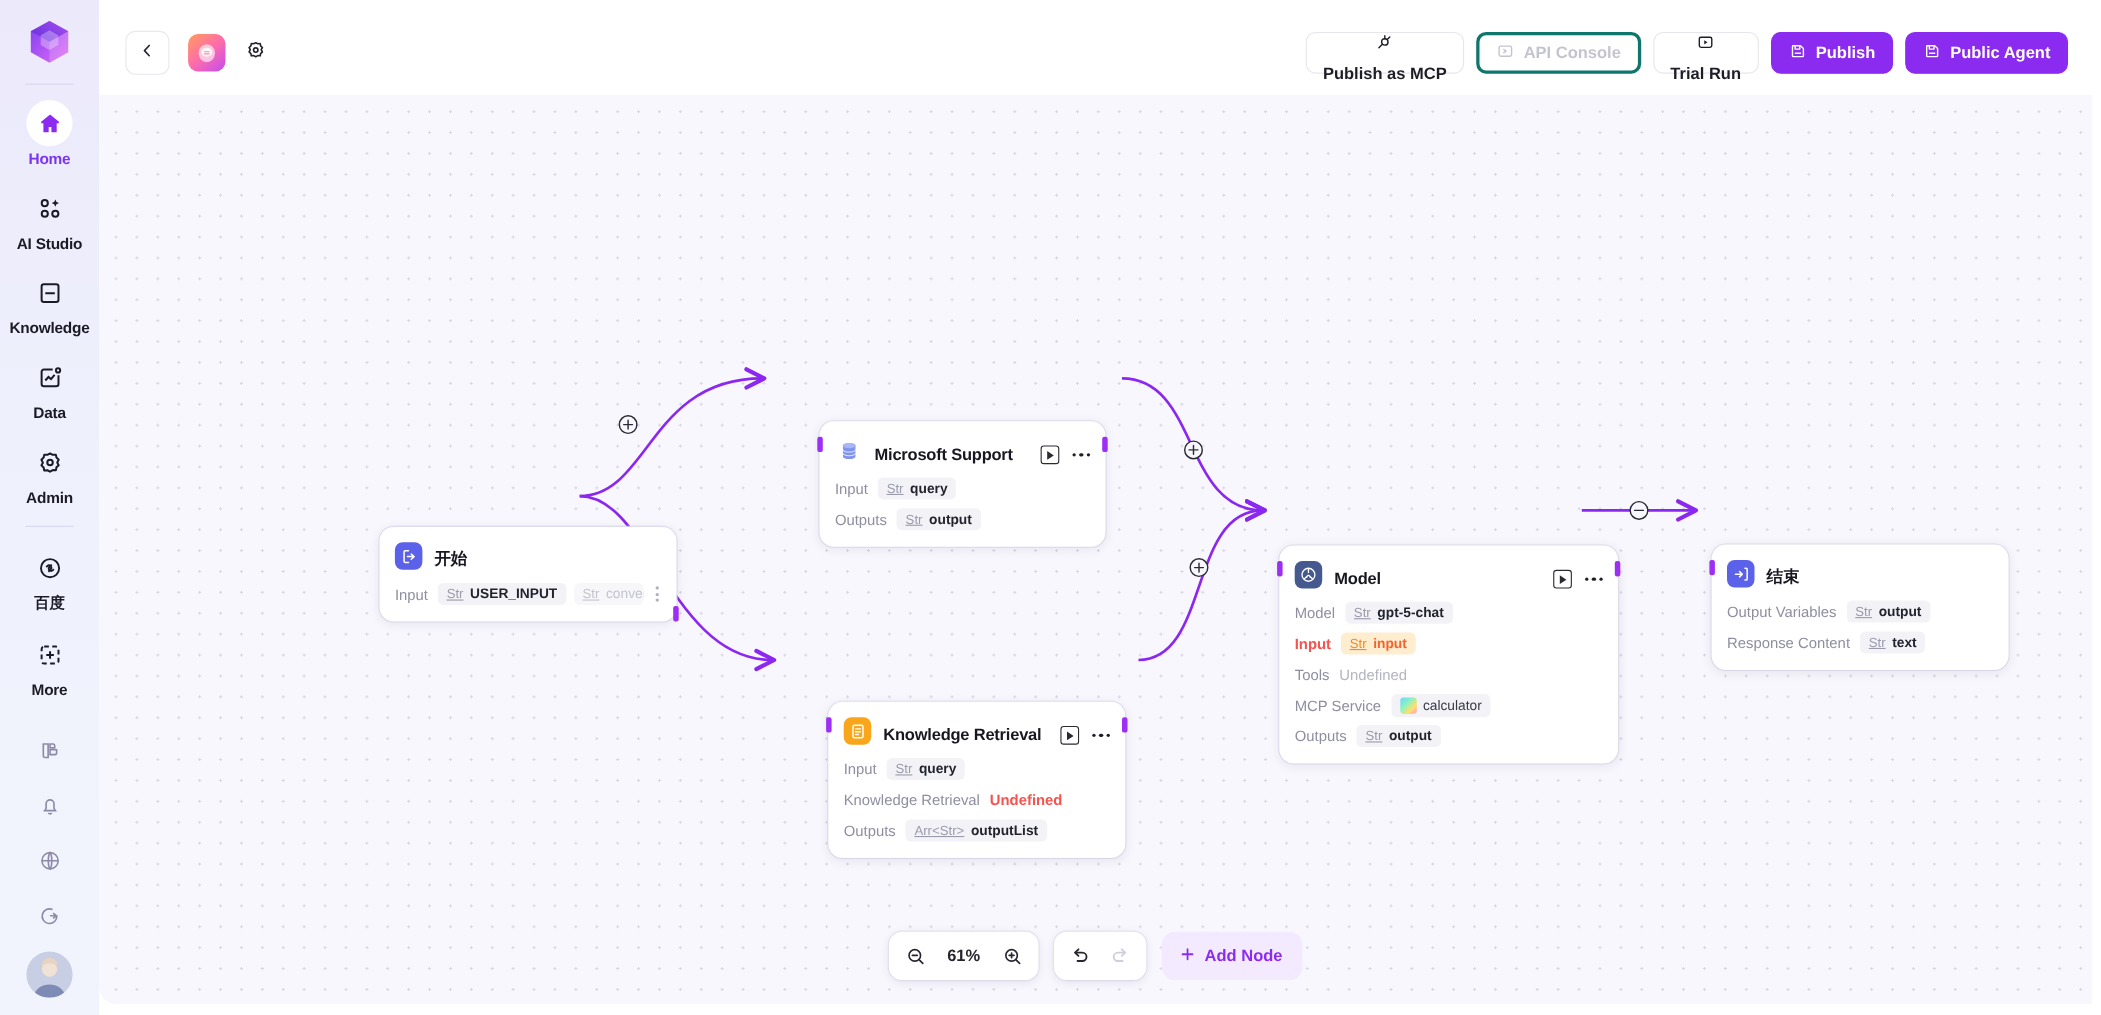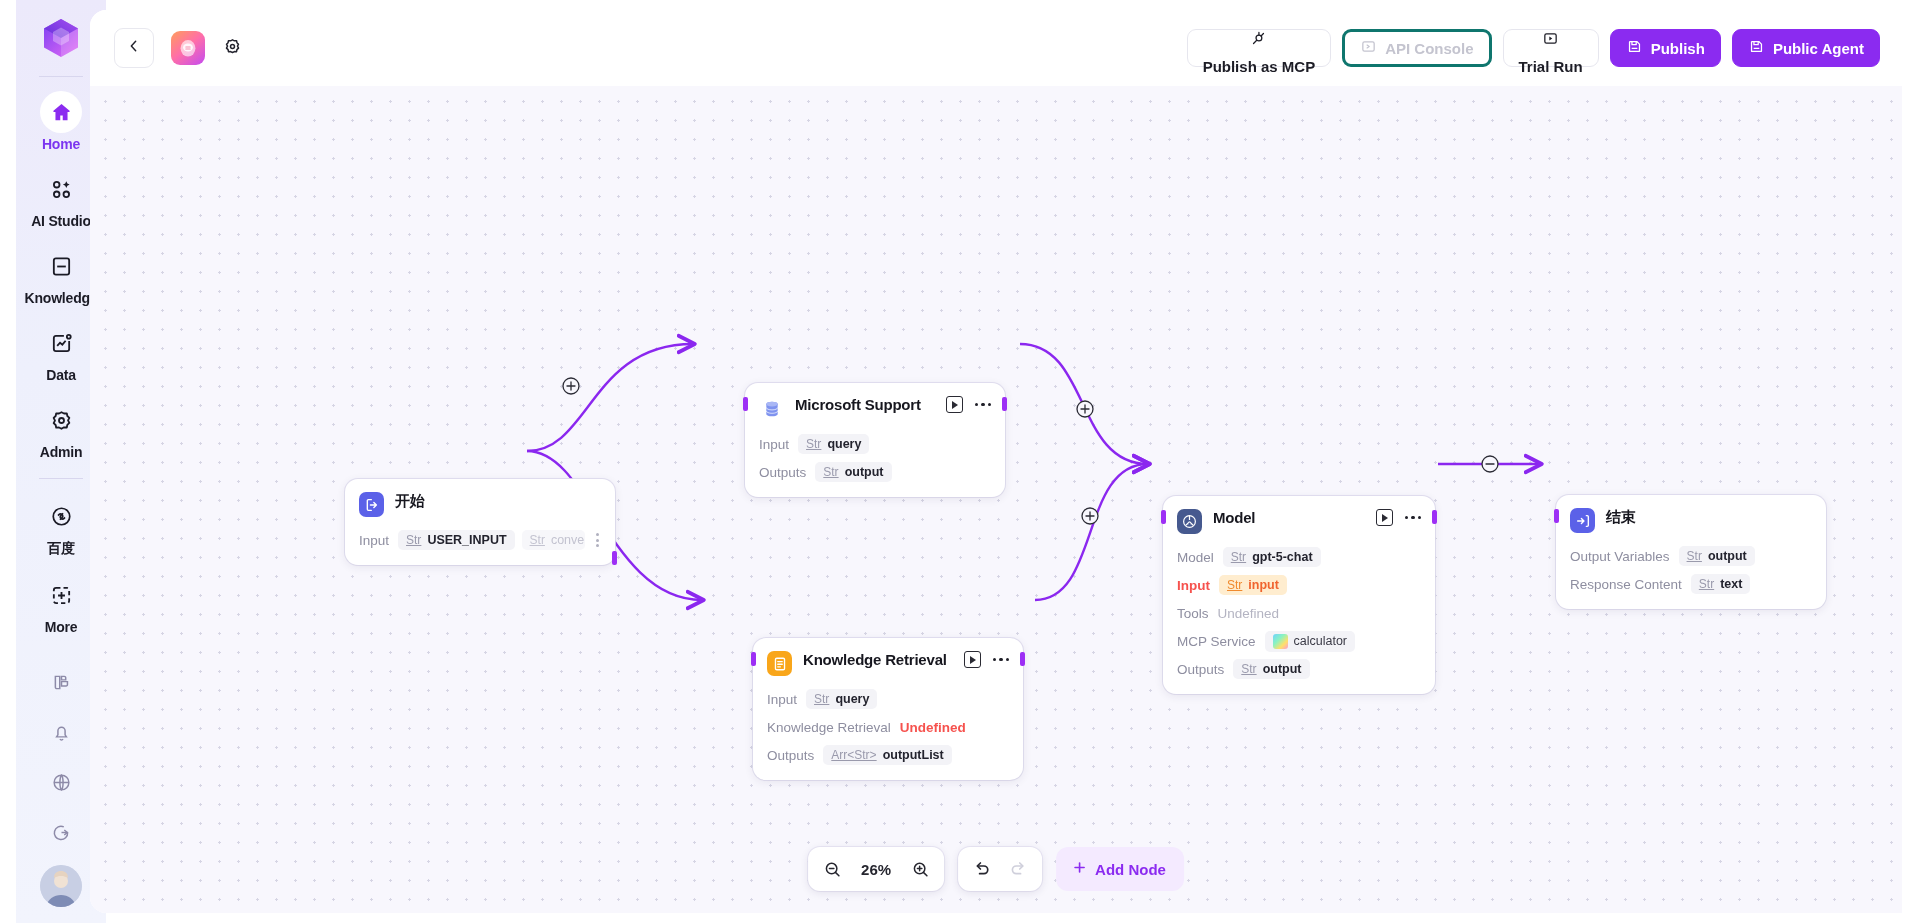--- a/index.html
+++ b/index.html
@@ -9,21 +9,20 @@
     overflow: hidden;
   }
   body { background: #ffffff; position: relative; }
 
   
   .rail {
     position: absolute; left: 0; top: 0; width: 90px; height: 923px;
     background: linear-gradient(180deg, #ece9fb 0%, #eef0fc 40%, #f2f4fd 100%);
     display: flex; flex-direction: column; align-items: center;
     padding-top: 14px;
-    margin-left: 16px;
   }
   .logo { width: 48px; height: 48px; margin-bottom: 10px; }
   .rail-div { width: 44px; height: 1px; background: #d8d6ee; margin: 4px 0 14px; }
   .rail-item {
     width: 74px; display: flex; flex-direction: column; align-items: center;
     margin-bottom: 16px; cursor: pointer;
   }
   .rail-ico {
     width: 42px; height: 42px; display: flex; align-items: center; justify-content: center;
     border-radius: 50%;
@@ -83,21 +82,21 @@
     overflow: hidden;
   }
   .edges { position: absolute; left: 0; top: 0; width: 100%; height: 100%; }
 
   
   .node {
     position: absolute; background: #ffffff; border-radius: 13px;
     box-shadow: 0 2px 10px rgba(40,30,80,.09), 0 0 0 1px rgba(225,222,240,.85);
     padding: 13px 14px 14px 14px;
   }
-  .node-head { display: flex; align-items: flex-start; height: 26px; }
+  .node-head { display: flex; align-items: flex-end; height: 26px; }
   .node-ico { width: 25px; height: 25px; border-radius: 7px; flex: none; display:flex; align-items:center; justify-content:center; }
   .node-title { margin-left: 11px; font-size: 15px; font-weight: 700; color: #17171f; letter-spacing: -.2px;}
   .node-tools { margin-left: auto; display: flex; align-items: center; gap: 12px; }
   .tool-run {
     width: 17px; height: 17px; border: 1.6px solid #2a2a33; border-radius: 3px;
     display: flex; align-items: center; justify-content: center; cursor: pointer;
   }
   .tool-run i { width: 0; height: 0; border-left: 6px solid #2a2a33; border-top: 4px solid transparent; border-bottom: 4px solid transparent; margin-left:1px;}
   .tool-more { display: flex; gap: 3px; cursor: pointer; padding: 4px 0; }
   .tool-more b { width: 3.4px; height: 3.4px; border-radius: 50%; background: #1f1f28; display:block;}
@@ -521,21 +520,21 @@
         <div class="row">
           <span class="row-key">Outputs</span>
           <span class="chip">
             <span class="t">Arr&lt;Str&gt;</span>
             <span class="v">outputList</span>
           </span>
         </div>
       </div>
     </div>
 
-    <div class="node" style="left:1073px; top:410px; width:272px;">
+    <div class="node" style="left:1073px; top:410px; width:308px;">
       <div class="port" style="left:-2px; top:14px;"></div>
       <div class="port" style="right:-2px; top:14px;"></div>
       <div class="node-head">
         <span class="node-ico" style="background:#46598f;">
           <svg width="17" height="17" viewBox="0 0 24 24" fill="none" stroke="#fff" stroke-width="1.7">
             <circle cx="12" cy="12" r="8.3"></circle>
               <path d="M12 3.7v6.1M12 12.2 6.6 17.4M12 12.2l5.4 5.2"></path>
             <circle cx="9.6" cy="15.4" r=".9" fill="#fff" stroke="none"></circle>
               <circle cx="14.4" cy="15.4" r=".9" fill="#fff" stroke="none"></circle>
           </svg>
@@ -618,21 +617,21 @@
     </div>
 
     <div class="bottombar">
       <div class="pill">
         <span class="ic-btn">
           <svg width="19" height="19" viewBox="0 0 24 24" fill="none" stroke="#26262f" stroke-width="1.9" stroke-linecap="round">
             <circle cx="10.8" cy="10.8" r="6.6"></circle>
               <path d="M15.6 15.6 20 20M8 10.8h5.6"></path>
           </svg>
         </span>
-        <span class="zoom-val">26%</span>
+        <span class="zoom-val">61%</span>
         <span class="ic-btn">
           <svg width="19" height="19" viewBox="0 0 24 24" fill="none" stroke="#26262f" stroke-width="1.9" stroke-linecap="round">
             <circle cx="10.8" cy="10.8" r="6.6"></circle>
               <path d="M15.6 15.6 20 20M8 10.8h5.6M10.8 8v5.6"></path>
           </svg>
         </span>
       </div>
       <div class="pill">
         <span class="ic-btn">
           <svg width="20" height="20" viewBox="0 0 24 24" fill="none" stroke="#26262f" stroke-width="2" stroke-linecap="round" stroke-linejoin="round">

